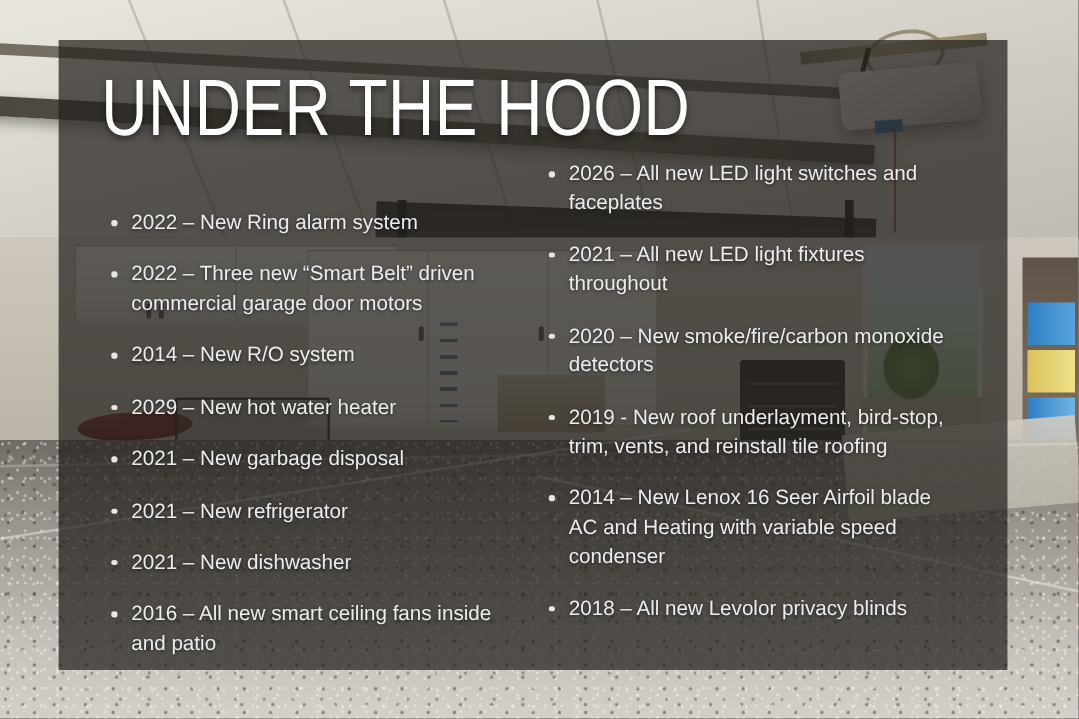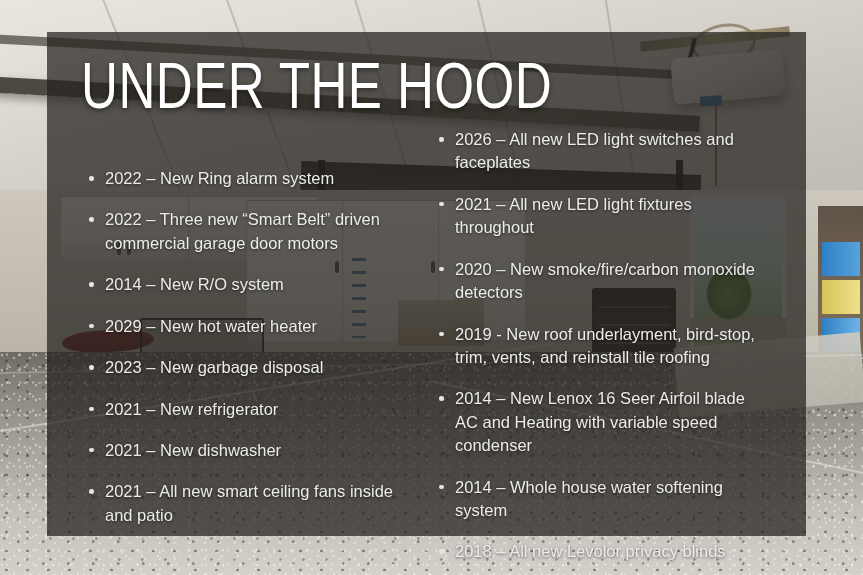--- a/index.html
+++ b/index.html
@@ -445,33 +445,32 @@
   <div class="content">
 
     <h1 class="slide-title">UNDER THE HOOD</h1>
 
     <div class="col col-left-abs">
       <ul class="bullets">
         <li>2022 – New Ring alarm system</li>
         <li>2022 – Three new “Smart Belt” driven commercial garage door motors</li>
         <li>2014 – New R/O system</li>
         <li>2029 – New hot water heater</li>
-        <li>2023 – New garbage disposal</li>
+        <li>2021 – New garbage disposal</li>
         <li>2021 – New refrigerator</li>
         <li>2021 – New dishwasher</li>
-        <li>2021 – All new smart ceiling fans inside and patio</li>
+        <li>2016 – All new smart ceiling fans inside and patio</li>
       </ul>
     </div>
 
     <div class="col col-right-abs">
       <ul class="bullets">
         <li>2026 – All new LED light switches and faceplates</li>
         <li>2021 – All new LED light fixtures throughout</li>
         <li>2020 – New smoke/fire/carbon monoxide detectors</li>
         <li>2019 - New roof underlayment, bird-stop, trim, vents, and reinstall tile roofing</li>
         <li>2014 – New Lenox 16 Seer Airfoil blade AC and Heating with variable speed condenser</li>
-        <li>2014 – Whole house water softening system</li>
         <li>2018 – All new Levolor privacy blinds</li>
       </ul>
     </div>
 
   </div>
 </div>
 
 </body></html>

